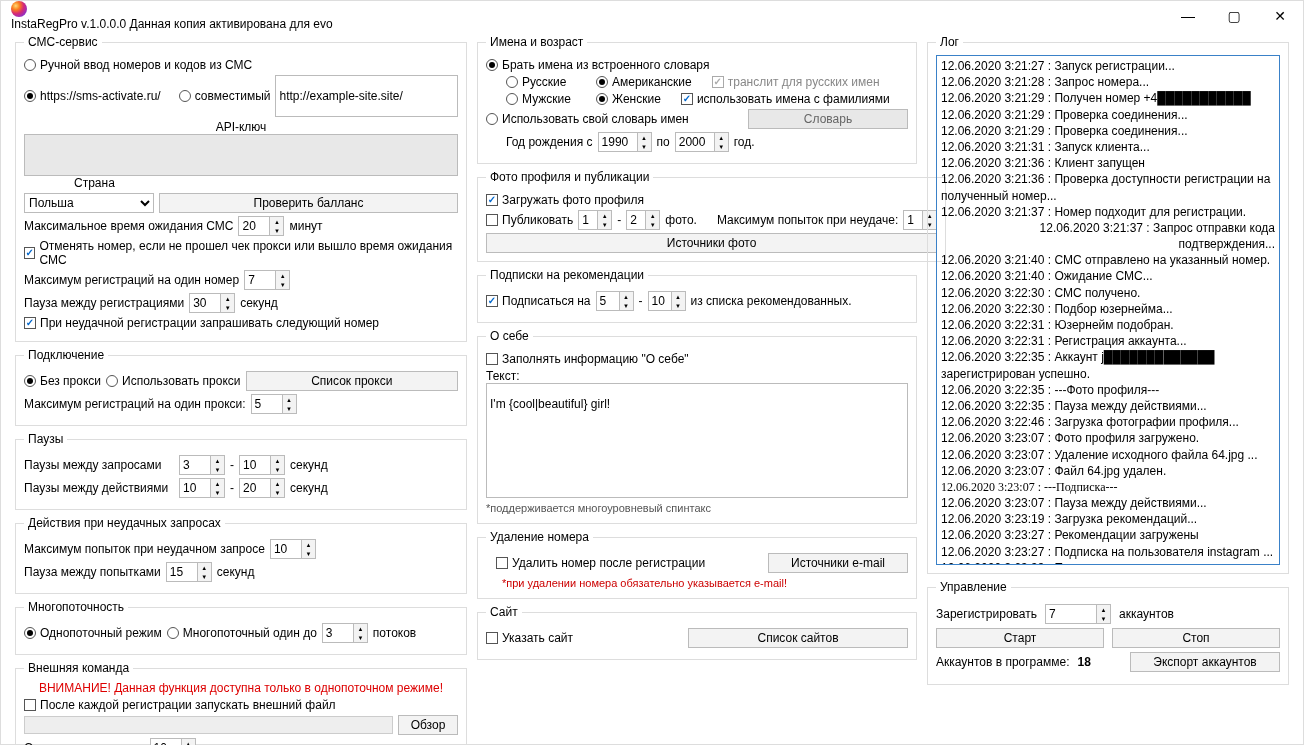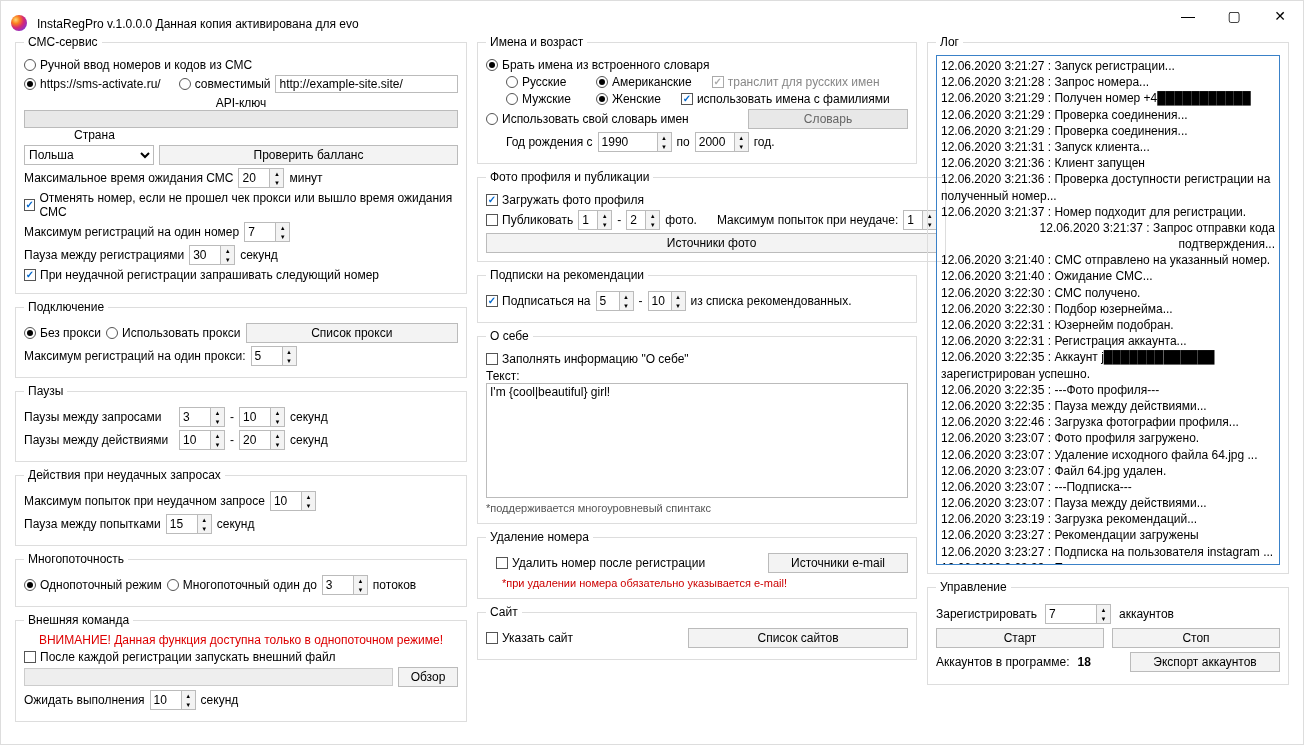--- a/index.html
+++ b/index.html
@@ -1,32 +1,32 @@
 <!DOCTYPE html>
 <html><head>
 <meta charset="utf-8">
 <style>
   * { box-sizing: border-box; }
   body { margin: 0; padding: 0; font-family: "Segoe UI", Tahoma, sans-serif; font-size: 12px; background: #fff; }
   .window { width: 1304px; height: 745px; border: 1px solid #ddd; box-shadow: 0 4px 20px rgba(0,0,0,0.15); position: relative; background:#fff;}
-  .titlebar { height: 30px; display:flex; align-items:flex-end; padding: 0 10px; }
+  .titlebar { height: 30px; display:flex; align-items:flex-start; padding: 0 10px; flex-direction: column; }
   .titlebar .icon { width:16px; height:16px; border-radius:50%; background: radial-gradient(circle at 30% 30%, #feda75, #fa7e1e, #d62976, #962fbf, #4f5bd5); margin-right:10px; }
   .titlebar .title { font-size:12px; }
   .winbtns { position:absolute; right:0; top:0; display:flex; }
   .winbtn { width:46px; height:30px; display:flex; align-items:center; justify-content:center; font-size:14px; }
   .content { display:flex; padding: 4px 14px 14px 14px; gap:10px; }
   .col { display:flex; flex-direction:column; gap:6px; }
   .col1 { width: 452px; }
   .col2 { width: 440px; }
   .col3 { flex:1; min-width:0;}
   fieldset { border: 1px solid #ddd; border-radius:0; margin:0; padding: 6px 8px 8px 8px; }
   legend { padding: 0 4px; font-size:12px; }
   .row { display:flex; align-items:center; gap:5px; margin: 3px 0; flex-wrap:nowrap;}
   label { white-space: nowrap; }
-  input[type=text], textarea { border: 1px solid #bbb; padding: 1px 3px; font: inherit; }
+  input[type=text], textarea { border: 1px solid #bbb; padding: 13px 3px; font: inherit; }
   input.redacted { background:#e8e8e8; color:#e8e8e8; border:1px solid #bbb;}
   .btn { border: 1px solid #bbb; background: #f3f3f3; padding: 2px 10px; text-align:center; cursor:default; }
   .btn.wide { flex:1; }
   .spin { display:inline-flex; align-items:stretch; border:1px solid #bbb; height:20px;}
   .spin input { border:none; width:30px; text-align:left; padding:0 3px; font:inherit;}
   .spin .arrows { display:flex; flex-direction:column; border-left:1px solid #bbb; width:14px;}
   .spin .arrows div { height:50%; font-size:6px; display:flex; align-items:center; justify-content:center; line-height:1; background:#f3f3f3;}
   select { border:1px solid #bbb; background:#fff; font:inherit; height:20px;}
   .radio, .check { display:inline-flex; align-items:center; gap:4px;}
   .radio .r { width:12px; height:12px; border:1px solid #555; border-radius:50%; display:flex; align-items:center; justify-content:center;}
@@ -321,21 +321,21 @@
           <span class="radio">
               <span class="r"></span>
               <span>Использовать свой словарь имен</span>
             </span>
           <span style="flex:1;"></span>
           <div class="btn" style="width:160px;background:#e8e8e8;color:#666;">Словарь</div>
         </div>
         <div class="row" style="padding-left:20px;">
           <label>Год рождения с</label>
           <span class="spin">
-              <input style="width: 58px;" value="1990">
+              <input style="width: 38px;" value="1990">
               <span class="arrows">
                 <div>▲</div>
                 <div>▼</div>
               </span>
             </span>
           <label>по</label>
           <span class="spin">
               <input style="width: 38px;" value="2000">
               <span class="arrows">
                 <div>▲</div>
@@ -473,21 +473,21 @@
             <div class="logline" style="white-space: normal;">12.06.2020 3:22:30 : Подбор юзернейма...</div>
             <div class="logline" style="white-space: normal;">12.06.2020 3:22:31 : Юзернейм подобран.</div>
             <div class="logline" style="white-space: normal;">12.06.2020 3:22:31 : Регистрация аккаунта...</div>
             <div class="logline" style="white-space: normal;">12.06.2020 3:22:35 : Аккаунт j█████████████ зарегистрирован успешно.</div>
             <div class="logline" style="white-space: normal;">12.06.2020 3:22:35 :    ---Фото профиля---</div>
             <div class="logline" style="white-space: normal;">12.06.2020 3:22:35 : Пауза между действиями...</div>
             <div class="logline" style="white-space: normal;">12.06.2020 3:22:46 : Загрузка фотографии профиля...</div>
             <div class="logline" style="white-space: normal;">12.06.2020 3:23:07 : Фото профиля загружено.</div>
             <div class="logline" style="white-space: normal;">12.06.2020 3:23:07 : Удаление исходного файла 64.jpg ...</div>
             <div class="logline" style="white-space: normal;">12.06.2020 3:23:07 : Файл 64.jpg удален.</div>
-            <div class="logline" style="white-space: normal;">12.06.2020 3:23:07 :    ---Подписка---</div>
+            <div class="logline" style="white-space: normal; font-family: Liberation Serif, serif;">12.06.2020 3:23:07 :    ---Подписка---</div>
             <div class="logline" style="white-space: normal;">12.06.2020 3:23:07 : Пауза между действиями...</div>
             <div class="logline" style="white-space: normal;">12.06.2020 3:23:19 : Загрузка рекомендаций...</div>
             <div class="logline" style="white-space: normal;">12.06.2020 3:23:27 : Рекомендации загружены</div>
             <div class="logline" style="white-space: normal;">12.06.2020 3:23:27 : Подписка на пользователя instagram ...</div>
             <div class="logline" style="white-space: normal;">12.06.2020 3:23:33 : Подписка выполнена.</div>
           </div>
       </fieldset>
 
       <fieldset>
         <legend>Управление</legend>

